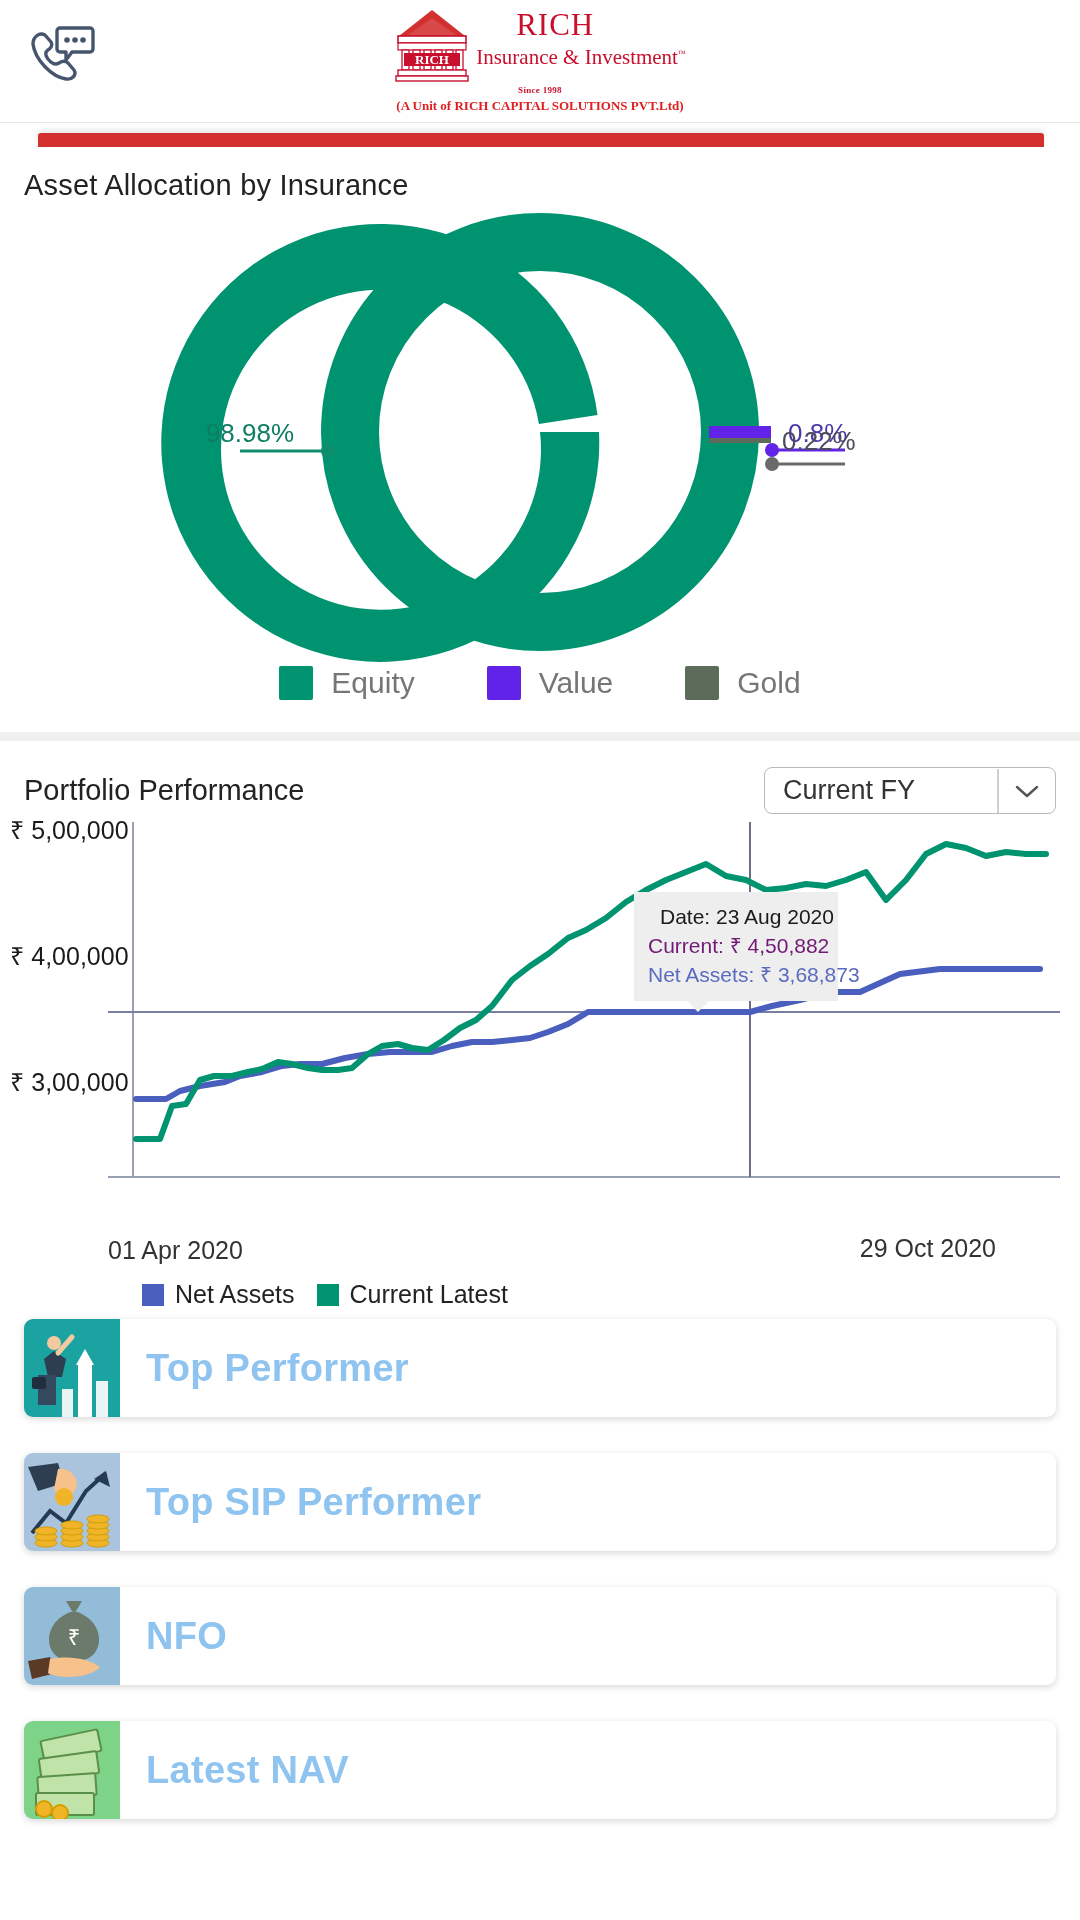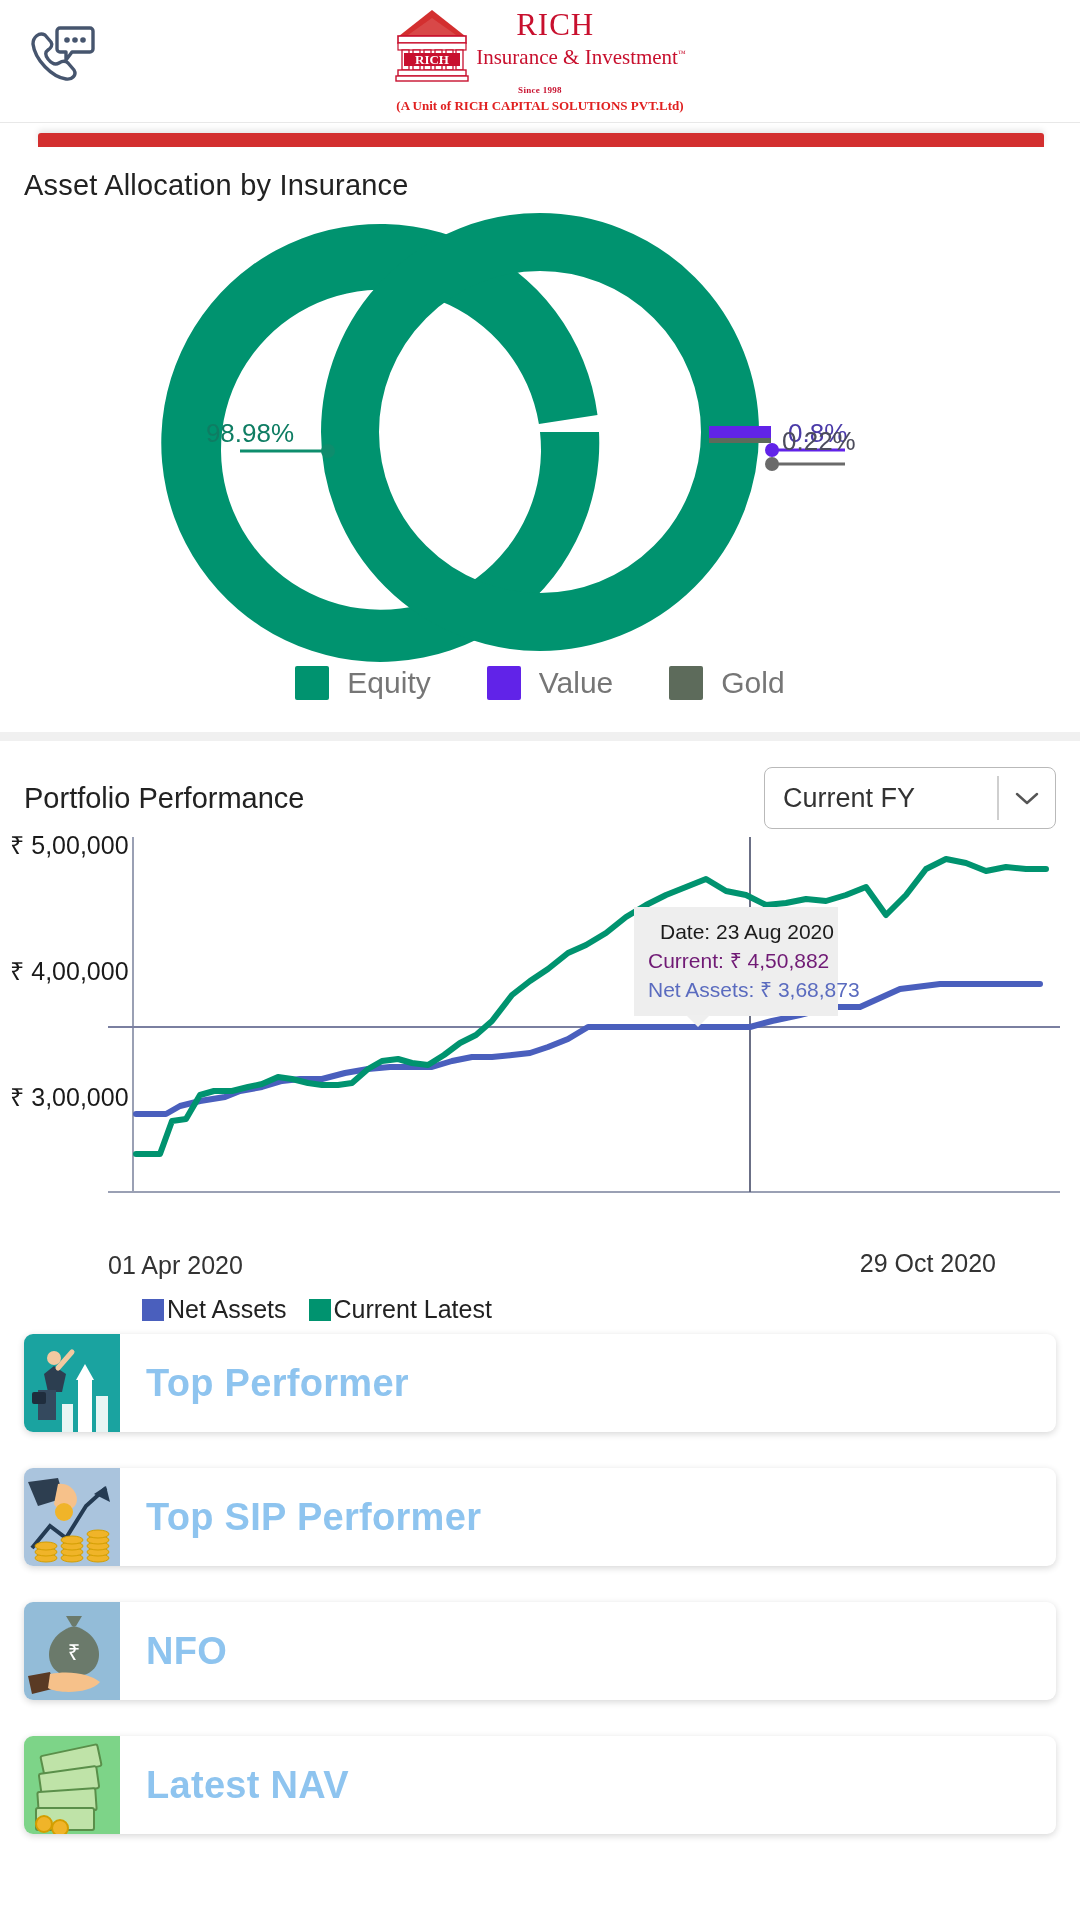--- a/index.html
+++ b/index.html
@@ -70,36 +70,36 @@
   .section-title{
     font-size:29px; color:#222; font-weight:400;
     padding:22px 0 0 24px; letter-spacing:.2px;
   }
 
   
   .donut-wrap{ position:relative; height:530px; }
   .donut-svg{ position:absolute; left:0; top:0; }
   .legend{
     position:absolute; left:0; right:0; bottom:32px;
-    display:flex; justify-content:center; align-items:center; gap:0;
+    display:flex; justify-content:center; align-items:center; gap:16px;
   }
   .legend-item{ display:flex; align-items:center; margin:0 28px; }
   .legend-swatch{ width:34px; height:34px; border-radius:2px; }
   .legend-label{ font-size:30px; color:#767676; margin-left:18px; }
 
   .divider{ height:9px; background:#f0f0f0; width:1080px; }
 
   
   .perf-head{
     display:flex; align-items:center; justify-content:space-between;
     padding:26px 24px 0 24px;
   }
   .perf-title{ font-size:29px; color:#222; }
   .fy-select{
-    width:292px; height:62px;
+    width:292px; height:47px;
     border:1.6px solid #b9b9b9; border-radius:8px;
     display:flex; align-items:center; background:#fff;
   }
   .fy-value{ flex:1; font-size:27px; color:#333; padding-left:18px; }
   .fy-sep{ width:1.6px; height:44px; background:#cfcfcf; }
   .fy-arrow{ width:56px; display:flex; align-items:center; justify-content:center; }
 
   .chart-area{ position:relative; width:1080px; height:420px; }
   .tooltip{
     position:absolute; left:634px; top:1038px;
@@ -123,21 +123,21 @@
     font-size:25px; color:#333;
   }
   .x-left{ position:absolute; left:108px; top:2px; }
   .x-right{ position:absolute; right:84px; top:0; }
 
   .line-legend{
     display:flex; align-items:center; padding-left:142px; margin-top:6px;
   }
   .ll-item{ display:flex; align-items:center; margin-right:22px; }
   .ll-swatch{ width:22px; height:22px; }
-  .ll-label{ font-size:25px; color:#222; margin-left:3px; }
+  .ll-label{ font-size:25px; color:#222; margin-left:11px; }
 
   
   .menu-list{ padding:10px 0 0 0; }
   .menu-card{
     position:relative;
     margin:0 24px 36px 24px;
     height:98px;
     background:#ffffff;
     border-radius:9px;
     box-shadow:0 2px 7px rgba(0,0,0,.16);

